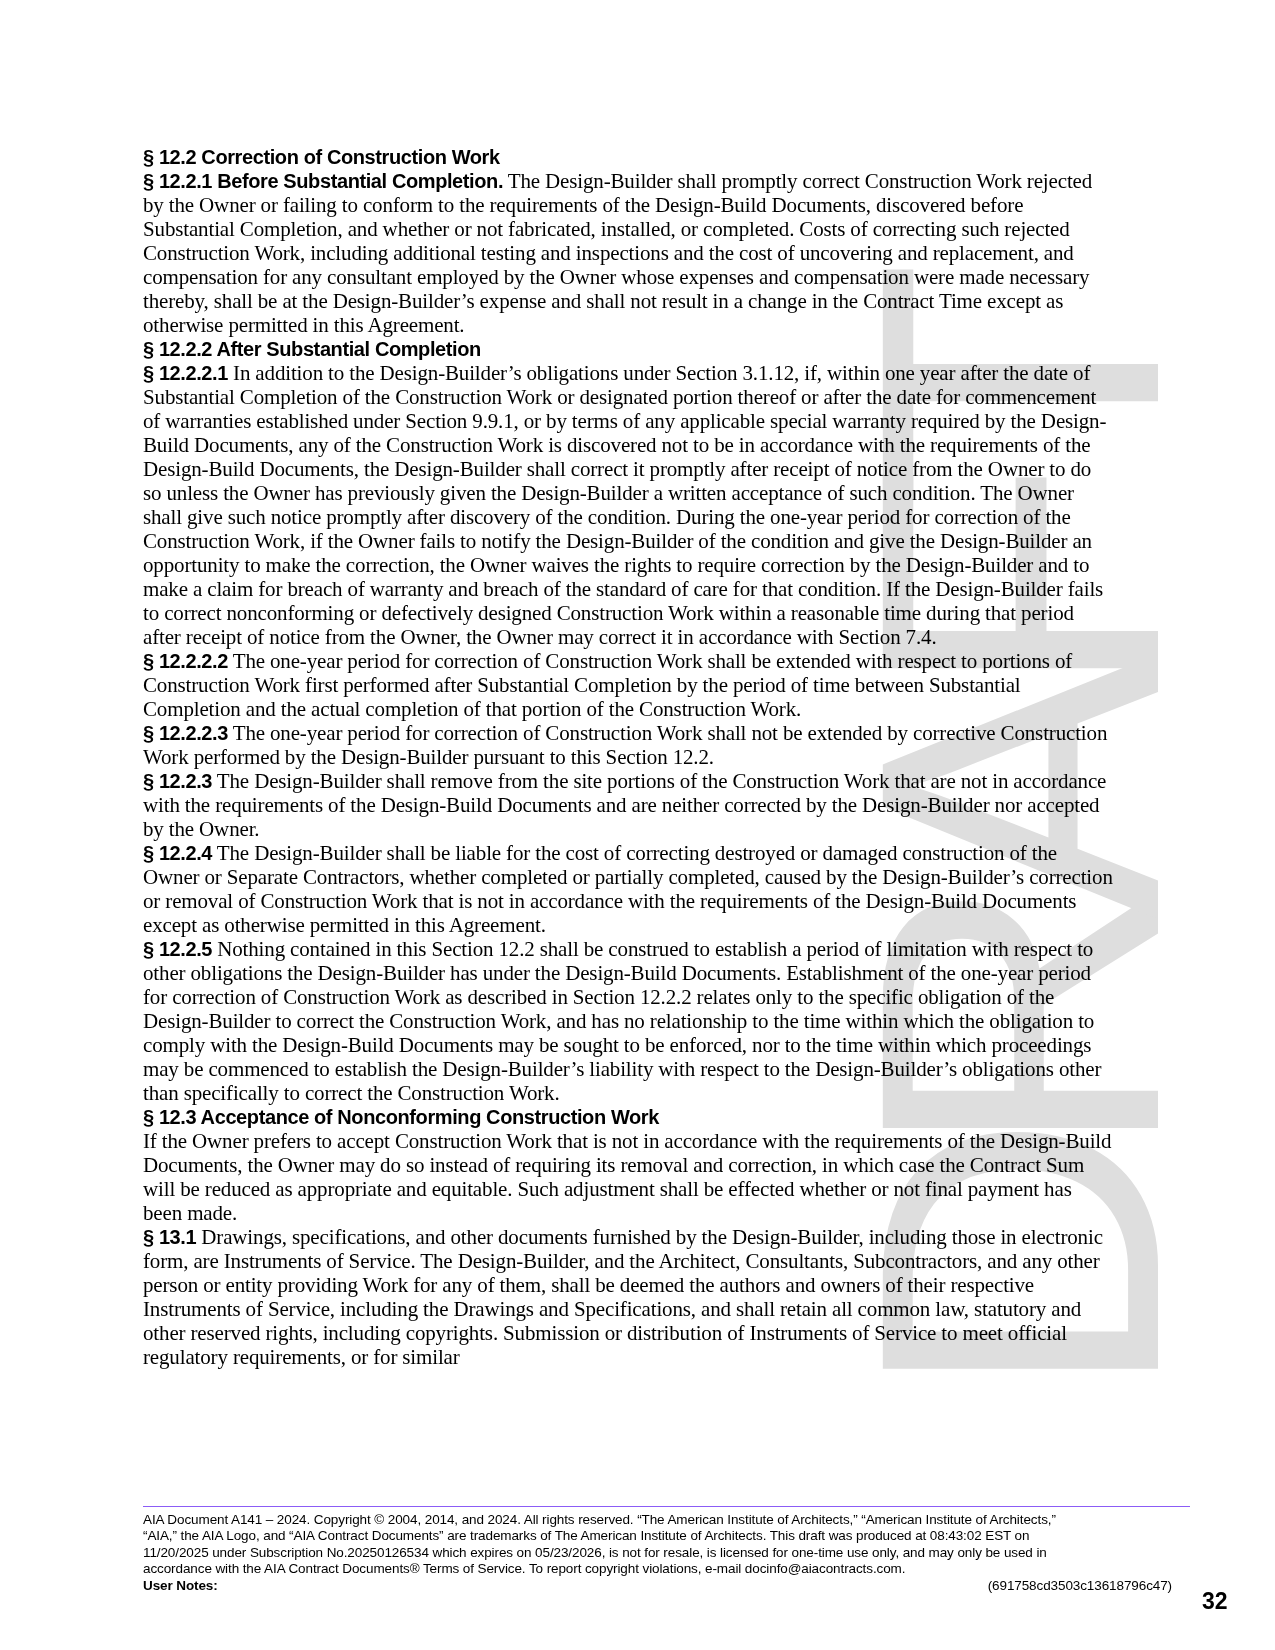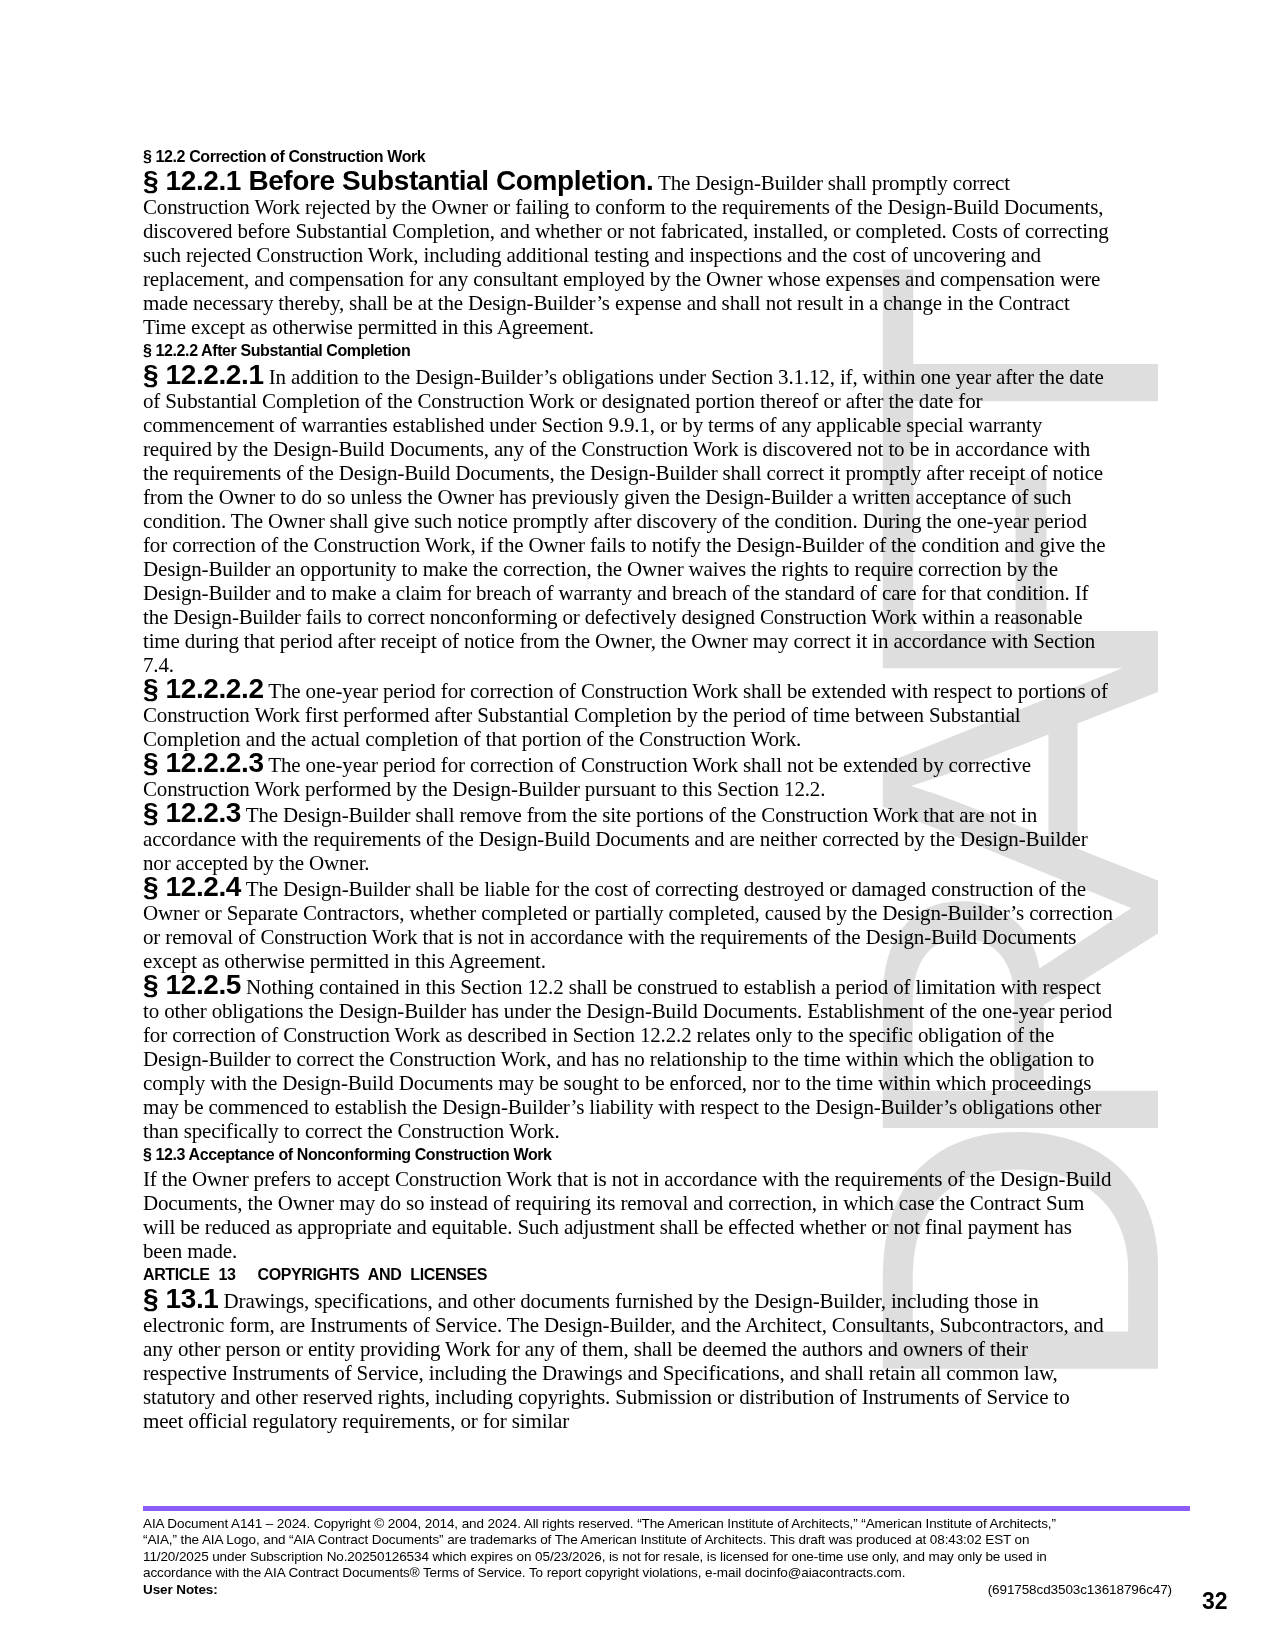--- a/index.html
+++ b/index.html
@@ -41,38 +41,38 @@
     letter-spacing:-0.15px;
     text-align:left;
   }
   .content p{margin:0;}
   .blk{margin-top:19px;}
   .tight{margin-top:0;}
   .first{margin-top:0;}
   .h{
     font-family:"Liberation Sans", sans-serif;
     font-weight:bold;
-    font-size:16px;
+    font-size:20px;
     letter-spacing:-0.4px;
   }
   .lead{
     font-family:"Liberation Sans", sans-serif;
     font-weight:bold;
-    font-size:28px;
+    font-size:20px;
     letter-spacing:-0.4px;
   }
   .article{word-spacing:5px;}
   .article-title{margin-left:22px;}
   
   .footer{
     position:absolute;
     left:143px;top:1506px;
     width:1047px;
     z-index:1;
-    border-top:5px solid #8b5cf6;
+    border-top:1px solid #8b5cf6;
     padding-top:5px;
     font-family:"Liberation Sans", sans-serif;
     font-size:13.5px;
     line-height:16.4px;
     letter-spacing:-0.1px;
   }
   .footer .fline{margin:0;}
   .usernotes-row{
     display:flex;
     justify-content:space-between;
@@ -113,21 +113,20 @@
     <p class="blk"><span class="lead">§ 12.2.3</span> <span>The Design-Builder shall remove from the site portions of the Construction Work that are not in accordance with the requirements of the Design-Build Documents and are neither corrected by the Design-Builder nor accepted by the Owner.</span></p>
 
     <p class="blk"><span class="lead">§ 12.2.4</span> <span>The Design-Builder shall be liable for the cost of correcting destroyed or damaged construction of the Owner or Separate Contractors, whether completed or partially completed, caused by the Design-Builder’s correction or removal of Construction Work that is not in accordance with the requirements of the Design-Build Documents except as otherwise permitted in this Agreement.</span></p>
 
     <p class="blk"><span class="lead">§ 12.2.5</span> <span>Nothing contained in this Section 12.2 shall be construed to establish a period of limitation with respect to other obligations the Design-Builder has under the Design-Build Documents. Establishment of the one-year period for correction of Construction Work as described in Section 12.2.2 relates only to the specific obligation of the Design-Builder to correct the Construction Work, and has no relationship to the time within which the obligation to comply with the Design-Build Documents may be sought to be enforced, nor to the time within which proceedings may be commenced to establish the Design-Builder’s liability with respect to the Design-Builder’s obligations other than specifically to correct the Construction Work.</span></p>
 
     <p class="h blk">§ 12.3 Acceptance of Nonconforming Construction Work</p>
 
     <p class="tight"><span>If the Owner prefers to accept Construction Work that is not in accordance with the requirements of the Design-Build Documents, the Owner may do so instead of requiring its removal and correction, in which case the Contract Sum will be reduced as appropriate and equitable. Such adjustment shall be effected whether or not final payment has been made.</span></p>
 
-    <p class="h blk article"><span>ARTICLE 13</span><span class="article-title">COPYRIGHTS AND LICENSES</span></p>
 
     <p class="tight"><span class="lead">§ 13.1</span> <span>Drawings, specifications, and other documents furnished by the Design-Builder, including those in electronic form, are Instruments of Service. The Design-Builder, and the Architect, Consultants, Subcontractors, and any other person or entity providing Work for any of them, shall be deemed the authors and owners of their respective Instruments of Service, including the Drawings and Specifications, and shall retain all common law, statutory and other reserved rights, including copyrights. Submission or distribution of Instruments of Service to meet official regulatory requirements, or for similar</span></p>
 
   </div>
 
   <div class="footer">
     <p class="fline">AIA Document A141 – 2024. Copyright © 2004, 2014, and 2024. All rights reserved. “The American Institute of Architects,” “American Institute of Architects,”</p>
     <p class="fline">“AIA,” the AIA Logo, and “AIA Contract Documents” are trademarks of The American Institute of Architects. This draft was produced at 08:43:02 EST on</p>
     <p class="fline">11/20/2025 under Subscription No.20250126534 which expires on 05/23/2026, is not for resale, is licensed for one-time use only, and may only be used in</p>
     <p class="fline">accordance with the AIA Contract Documents® Terms of Service. To report copyright violations, e-mail docinfo@aiacontracts.com.</p>

